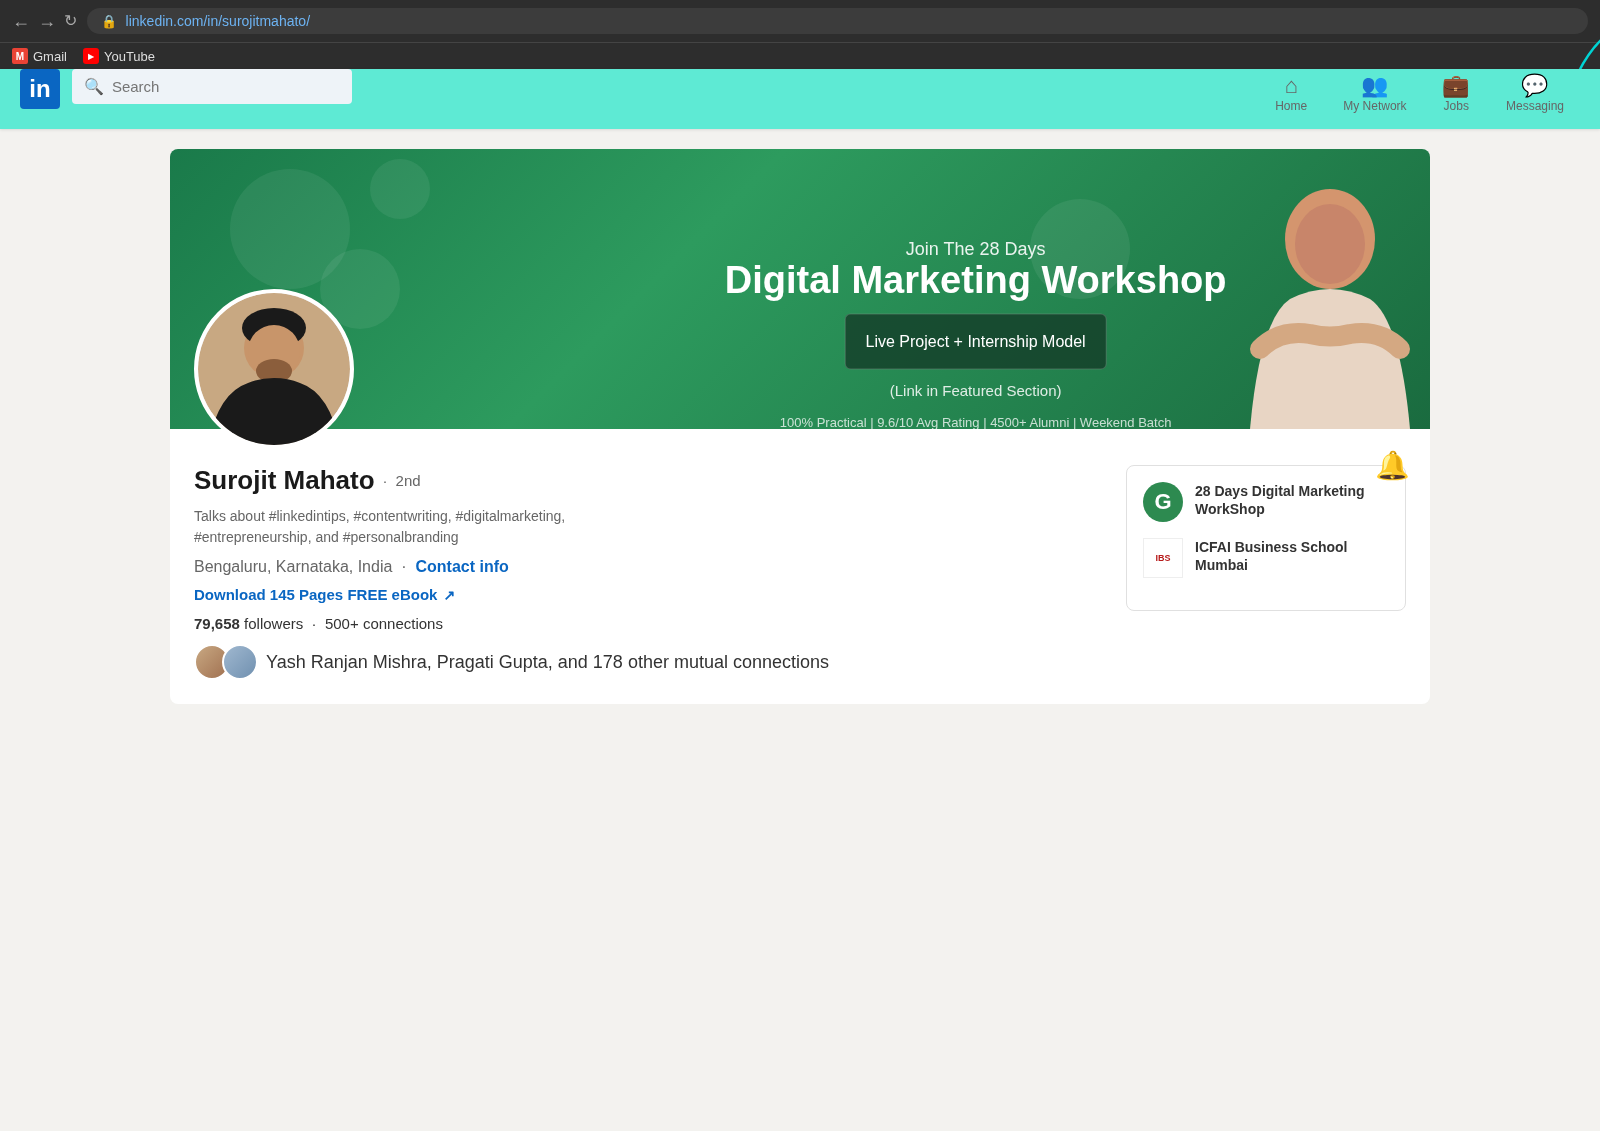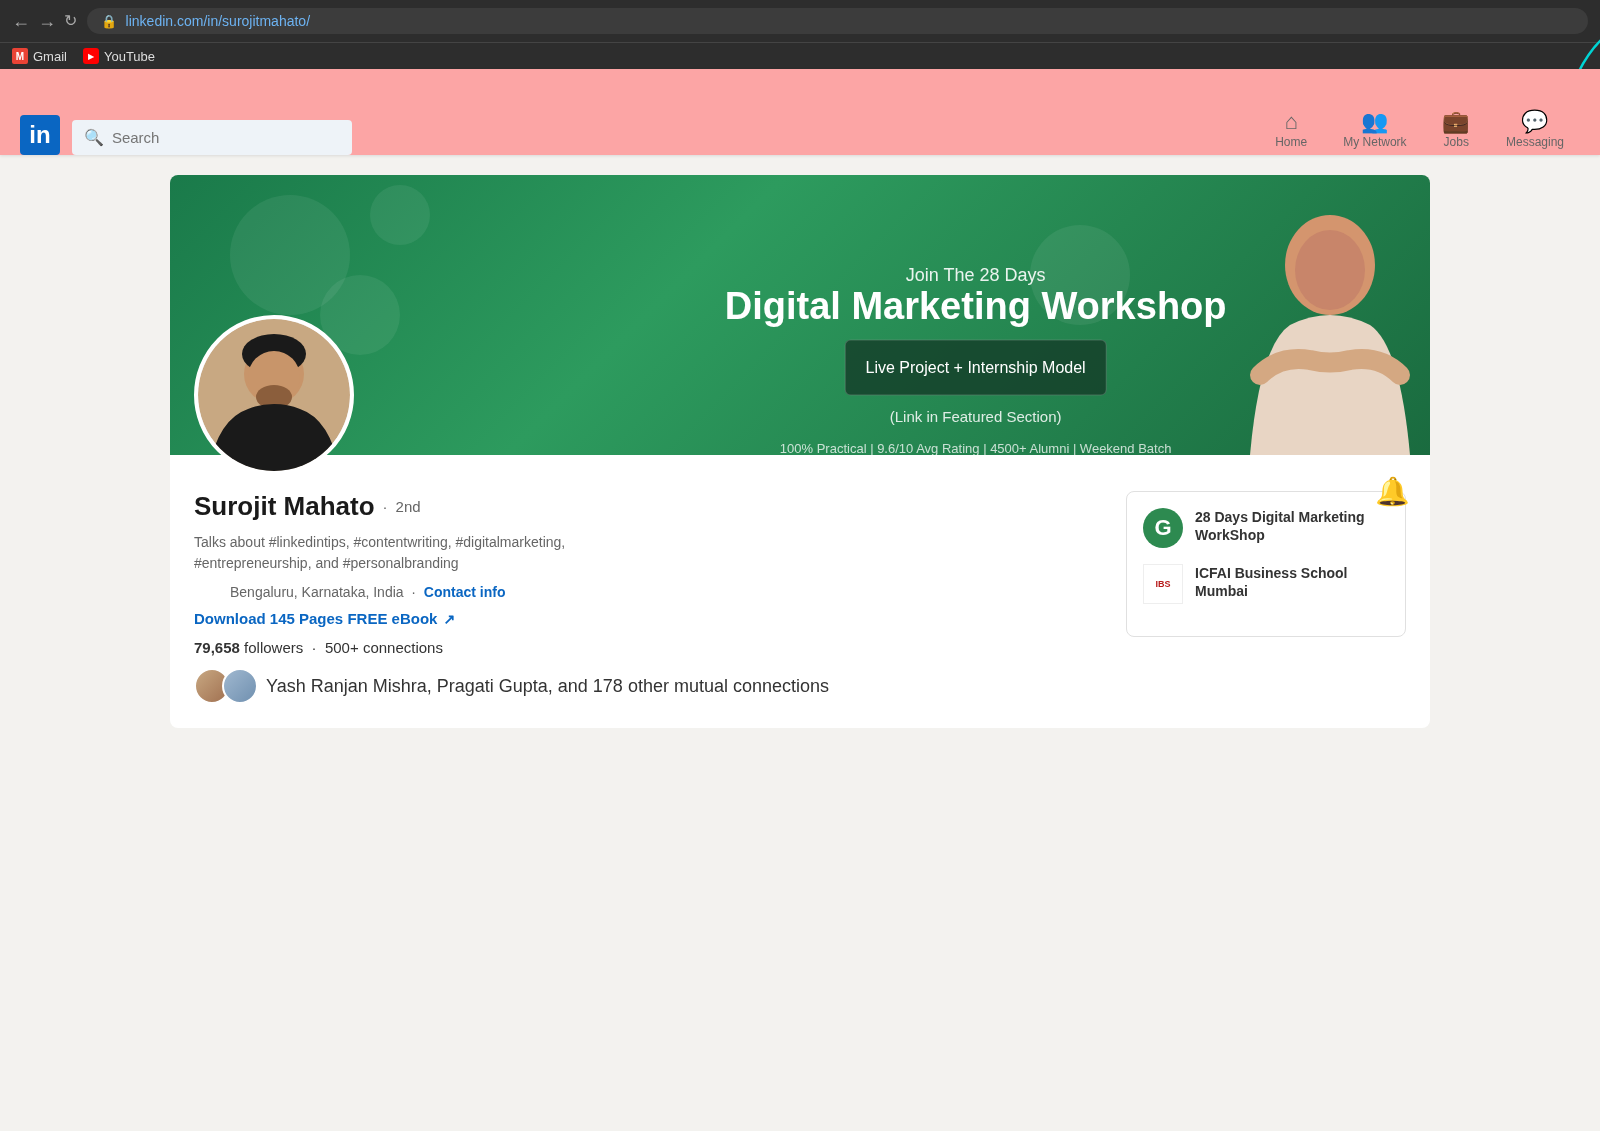--- a/index.html
+++ b/index.html
@@ -68,25 +68,25 @@
     .youtube-icon {
       width: 16px; height: 16px;
       background: #ff0000;
       border-radius: 3px;
       display: flex; align-items: center; justify-content: center;
       color: white; font-size: 8px;
     }
 
     
     .linkedin-nav {
-      background: #fca5a5;
-      display: flex;
-      align-items: flex-end;
+      background: #5eead4;
+      display: flex;
+      align-items: flex-start;
       padding: 0 20px;
-      height: 86px;
+      height: 60px;
       box-shadow: 0 1px 3px rgba(0,0,0,0.1);
       position: relative;
       z-index: 10;
     }
     .linkedin-logo {
       width: 40px; height: 40px;
       background: #0a66c2;
       border-radius: 4px;
       display: flex; align-items: center; justify-content: center;
       color: white; font-size: 24px; font-weight: 900;
@@ -234,24 +234,23 @@
       margin-top: 4px;
       line-height: 1.5;
     }
     .profile-hashtags {
       font-size: 14px;
       color: #666;
       margin-top: 10px;
       line-height: 1.5;
     }
     .profile-location {
-      font-size: 14px;
+      font-size: 16px;
       color: #666;
       margin-top: 10px;
-      margin-left: 36px;
     }
     .contact-link {
       color: #0a66c2;
       font-weight: 600;
       text-decoration: none;
       cursor: pointer;
     }
     .ebook-link {
       display: flex;
       align-items: center;

